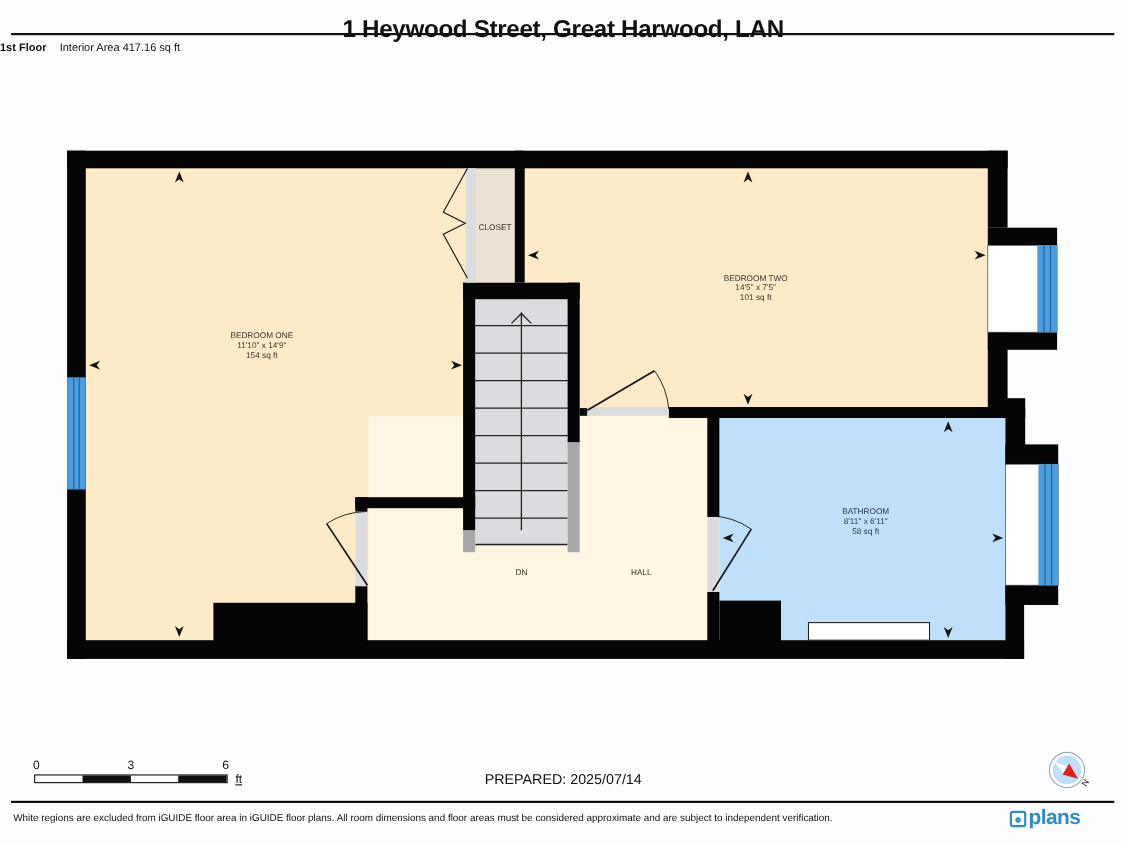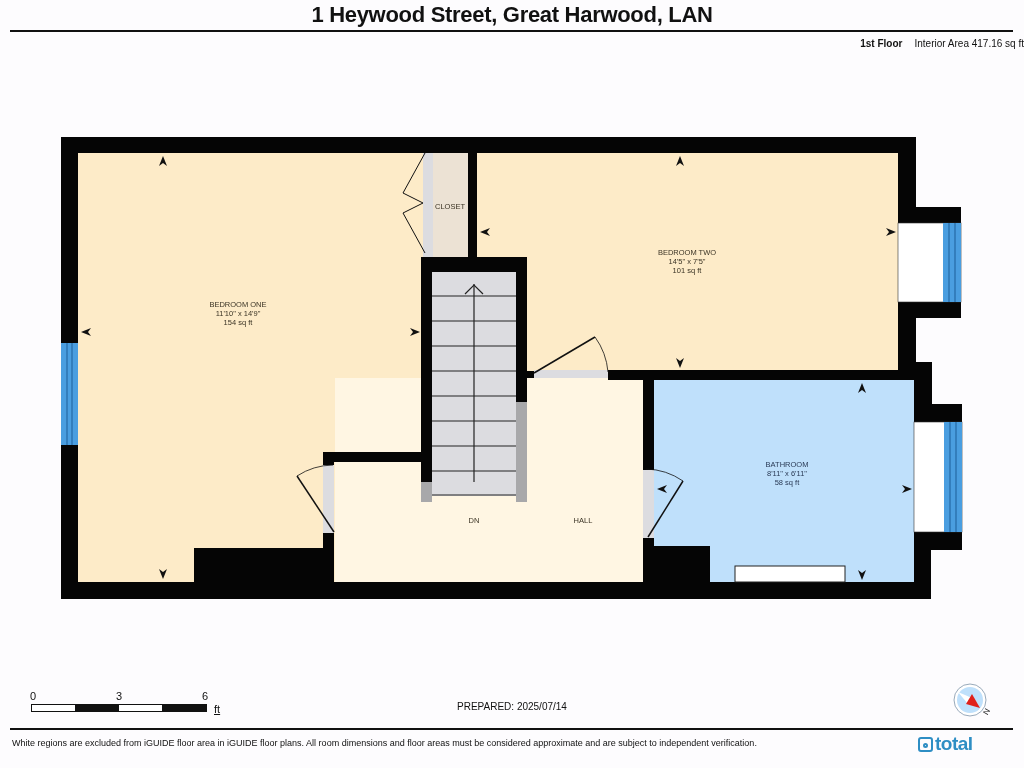--- a/index.html
+++ b/index.html
@@ -1,29 +1,29 @@
 <!DOCTYPE html>
 <html><head>
 <meta charset="utf-8">
 <style>
   html, body { margin:0; padding:0; background:#fdfcfe; }
   body { width:1024px; height:768px; position:relative; overflow:hidden; font-family:"Liberation Sans", sans-serif; color:#111; }
-  .title { position:absolute; top:0; left:0; width:1024px; text-align:center; font-size:22px; font-weight:bold; line-height:26px; padding-top:2px; letter-spacing:-0.3px; }
+  .title { position:absolute; top:12px; left:0; width:1024px; text-align:center; font-size:22px; font-weight:bold; line-height:26px; padding-top:2px; letter-spacing:-0.3px; }
   .rule { position:absolute; left:10px; width:1003px; height:2px; background:#111; }
-  .subtitle { position:absolute; top:38px; left:0; width:1024px; text-align:right; font-size:10px; }
+  .subtitle { position:absolute; top:38px; left:0; width:1024px; text-align:left; font-size:10px; }
   .subtitle b { margin-right:12px; }
   .plan { position:absolute; left:0; top:0; }
   .room-label { font-family:"Liberation Sans", sans-serif; font-size:7.5px; fill:#3a3324; text-anchor:middle; }
   .bath-label { fill:#2a3a55; }
   .scale { position:absolute; left:30px; top:690px; width:200px; height:30px; }
   .scale .n { position:absolute; top:0; font-size:11px; }
   .scale .bar { position:absolute; top:14px; left:1px; width:174px; height:6px; border:1px solid #111; background:#fff; }
   .scale .seg { position:absolute; top:0; height:6px; background:#111; }
   .scale .unit { position:absolute; left:184px; top:13px; font-size:11px;text-decoration:underline; }
-  .prepared { position:absolute; top:701px; left:0; width:1024px; text-align:center; font-size:10px; }
+  .prepared { position:absolute; top:701px; left:0; width:1024px; text-align:center; font-size:13px; }
   .compass { position:absolute; left:950px; top:682px; }
   .footer-note { position:absolute; left:12px; top:738px; font-size:9px; }
   .logo { position:absolute; left:918px; top:733px; font-size:19px; font-weight:bold; color:#2e8ec4; letter-spacing:-0.5px; display:flex; align-items:center; }
   .logo .box { width:15px; height:15px; border:2.5px solid #2e8ec4; border-radius:3px; margin-right:2px; position:relative; box-sizing:border-box; }
   .logo .box::after { content:""; position:absolute; left:3px; top:4px; width:5px; height:5px; border:2px solid #2e8ec4; border-radius:50%; box-sizing:border-box; }
 </style>
 </head>
 <body>
 
 <div class="title">1 Heywood Street, Great Harwood, LAN</div>
@@ -175,14 +175,14 @@
   <circle cx="20" cy="18" r="13" fill="#bfe0fb"></circle>
   <polygon points="8,10 22,16 18,22" fill="#fff"></polygon>
   <polygon points="22,12 30,26 16,22" fill="#e0201a"></polygon>
   <text x="35" y="35" font-size="8" font-family="Liberation Sans, sans-serif" fill="#222" transform="rotate(-60 35 32)">N</text>
 </svg>
 
 <div class="rule" style="top:728px;"></div>
 <div class="footer-note">White regions are excluded from iGUIDE floor area in iGUIDE floor plans. All room dimensions and floor areas must be considered approximate and are subject to independent verification.</div>
 <div class="logo">
   <span class="box"></span>
-  <span>total</span>
+  <span>plans</span>
 </div>
 
 </body></html>

